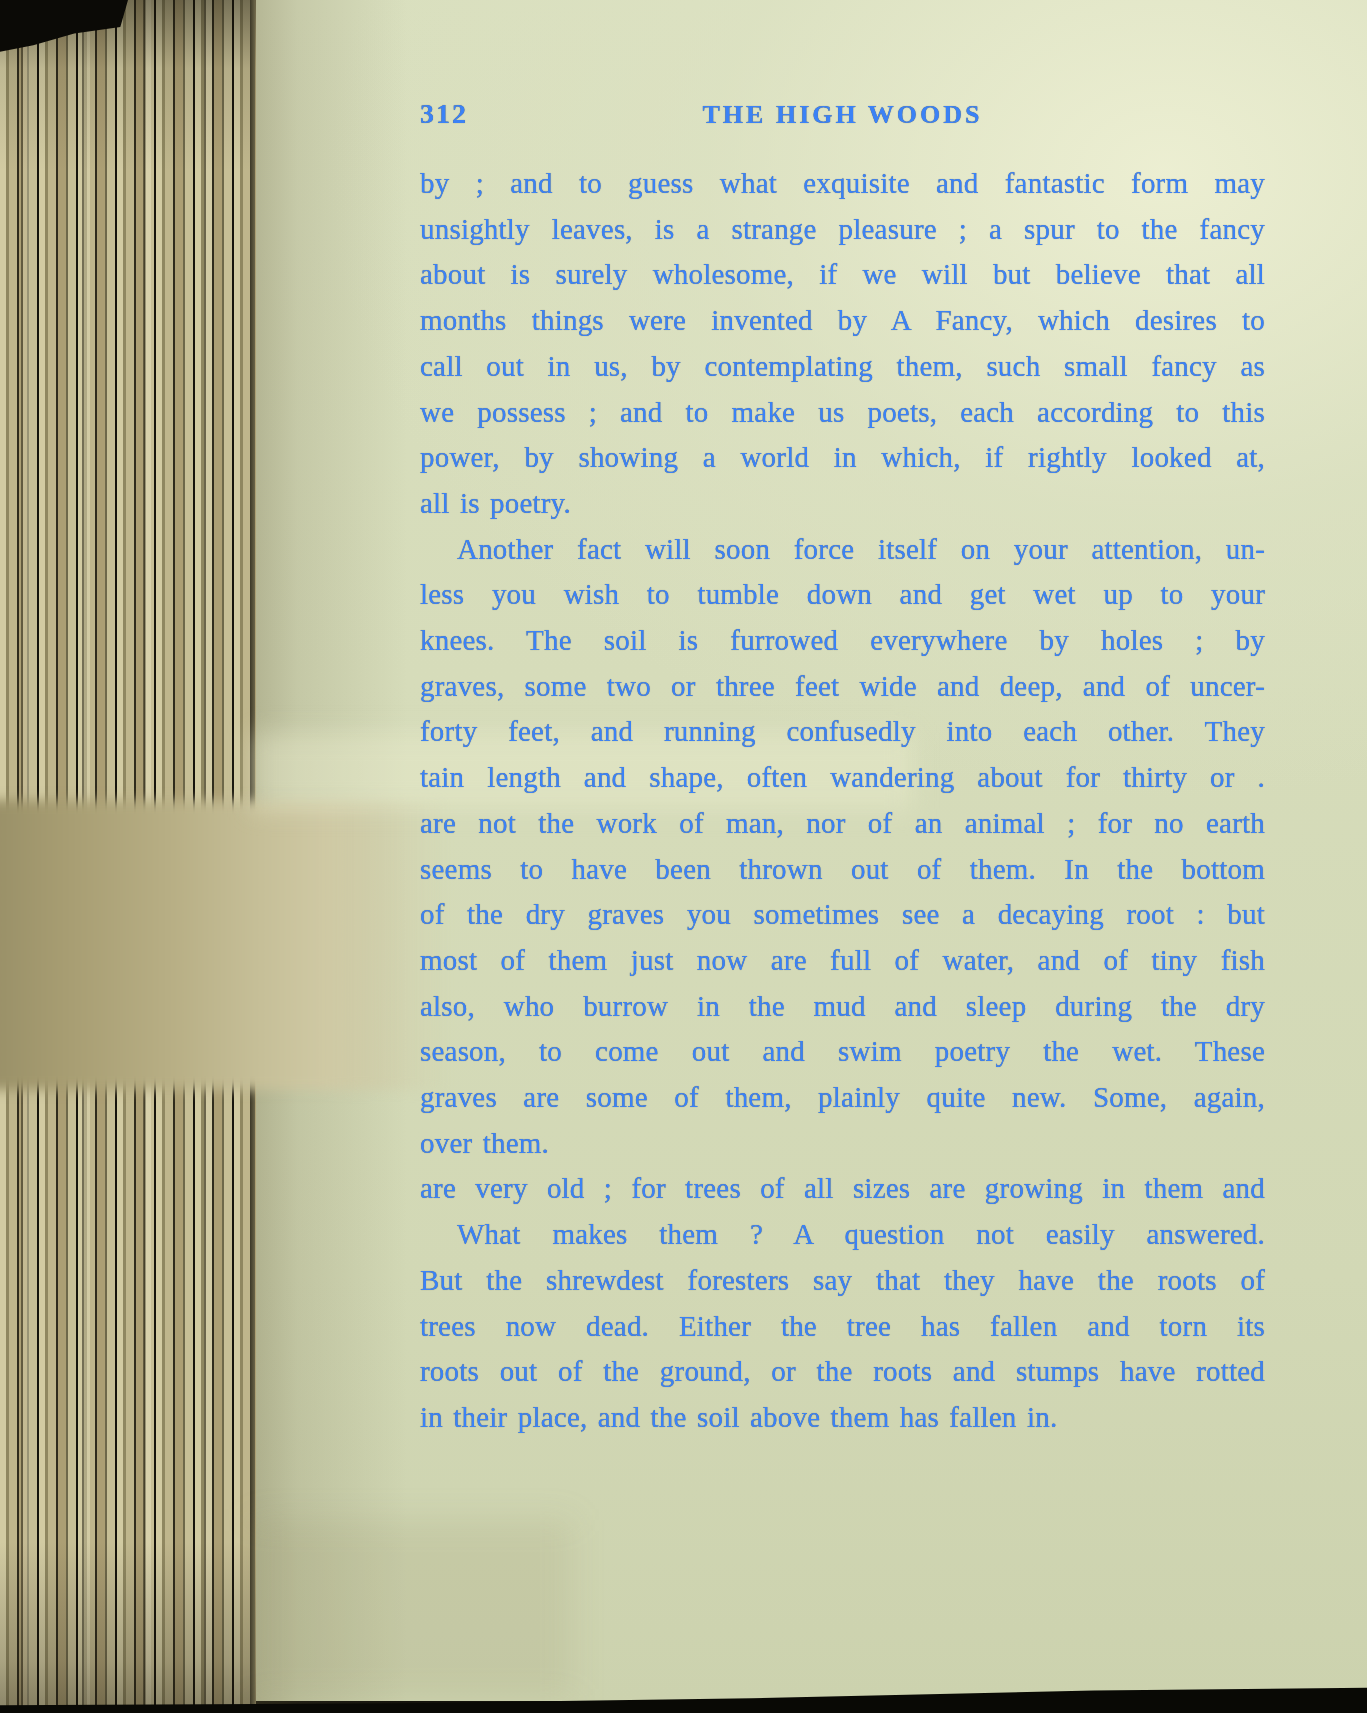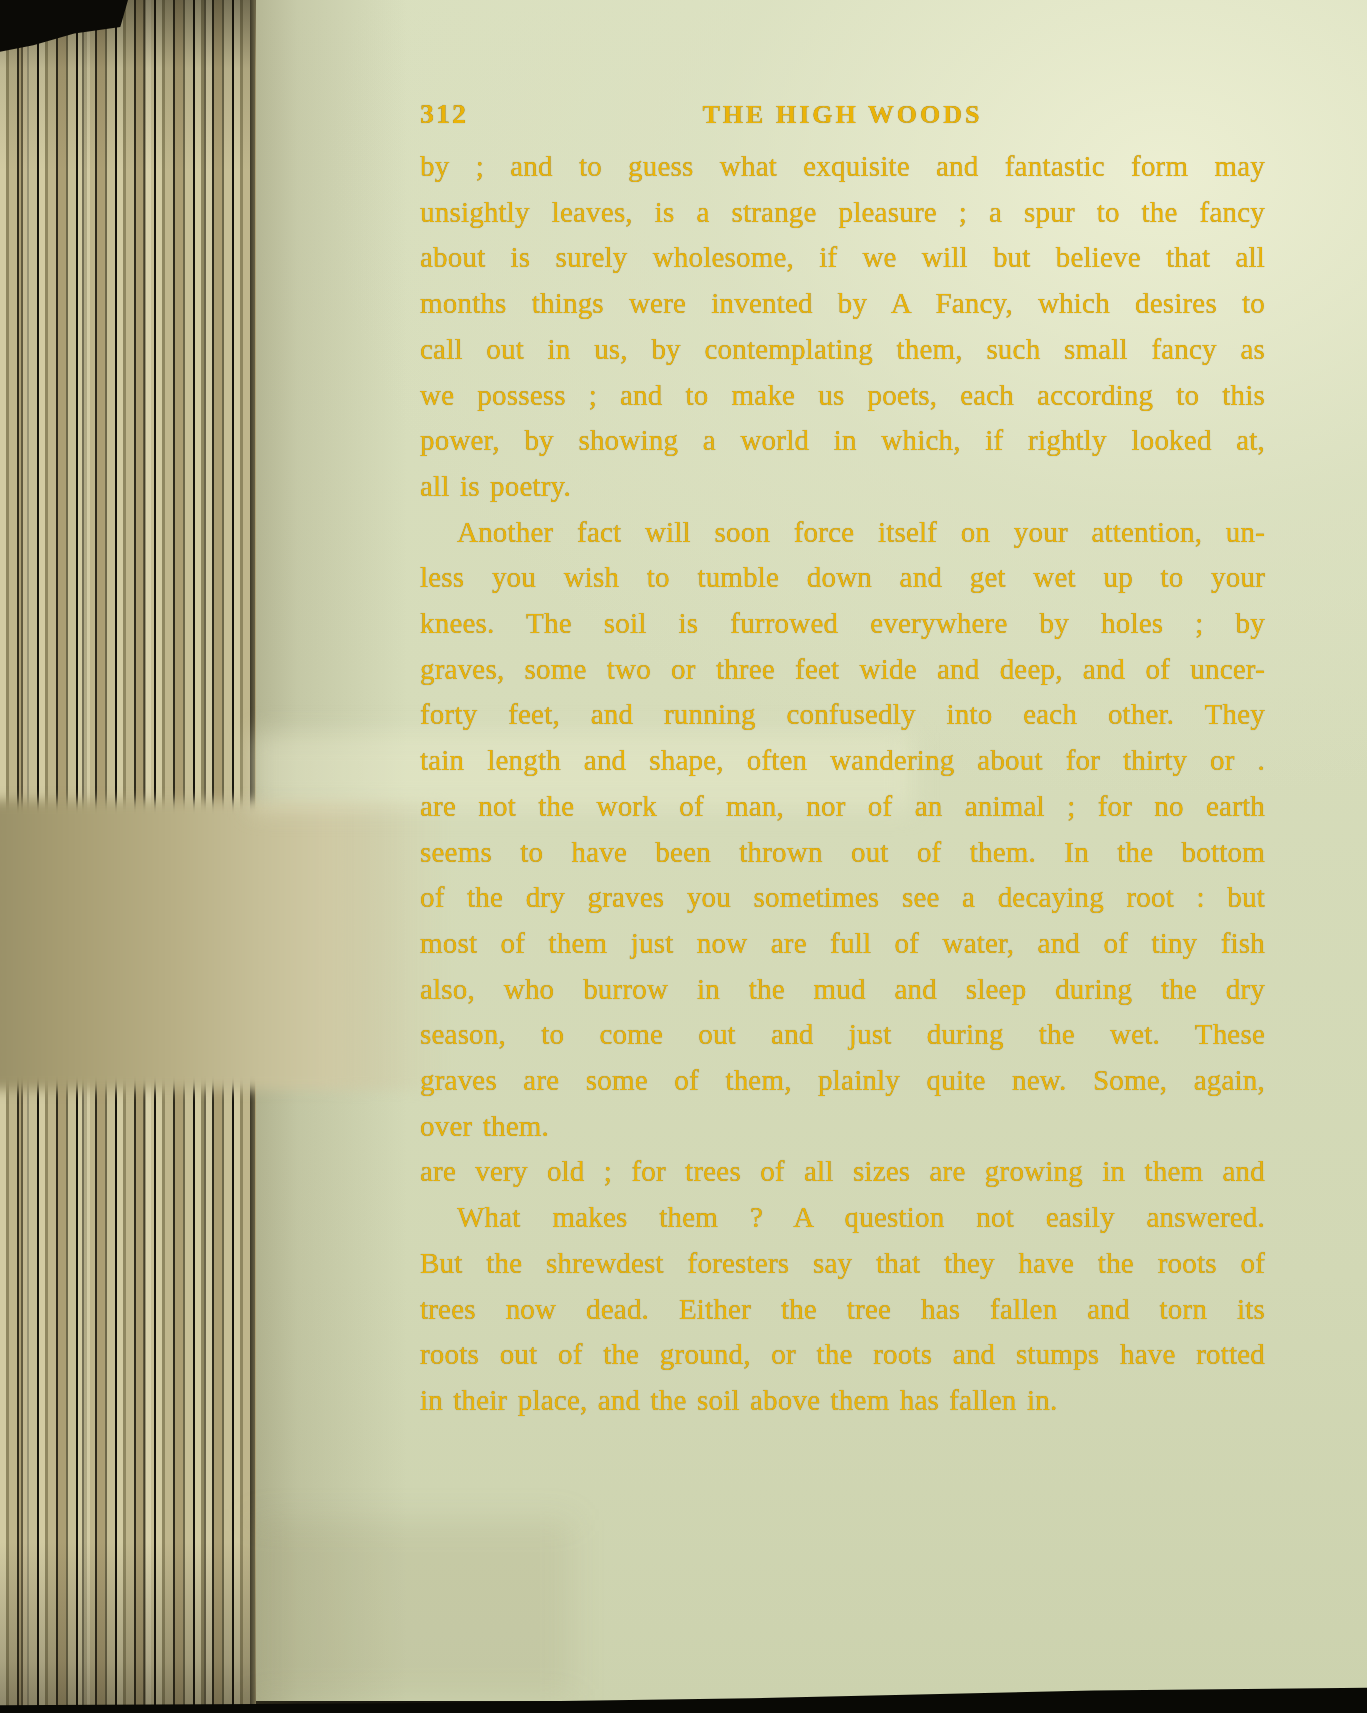--- a/index.html
+++ b/index.html
@@ -65,33 +65,33 @@
     position:absolute; left:252px; top:1520px; width:320px; height:180px;
     background:rgba(148,140,98,.15); filter:blur(16px);
   }
   
   .bottom-strip {
     position:absolute; left:0; top:1678px; width:1367px; height:35px;
     background:#090905;
     clip-path:polygon(0 78%, 30% 72%, 55% 58%, 80% 36%, 100% 28%, 100% 100%, 0 100%);
   }
   
-  .ink { color:#eab308; }
+  .ink { color:#3b82f6; }
   .pageno {
     position:absolute; left:420px; top:98px;
     font-size:28px; font-weight:bold; letter-spacing:2px;
     text-shadow:0 0 .7px rgba(38,36,26,.75);
   }
   .runhead-wrap { position:absolute; left:420px; top:100px; width:845px; text-align:center;text-decoration:underline; }
   .runhead {
     display:inline-block; font-size:26px; font-weight:bold; letter-spacing:3px;
     text-shadow:0 0 .7px rgba(38,36,26,.75);
   }
   .text-block {
-    position:absolute; left:420px; top:144px; width:845px;
+    position:absolute; left:420px; top:161px; width:845px;
     font-size:29px; line-height:45.7px; letter-spacing:.2px; word-spacing:.1em;
     text-shadow:0 0 .7px rgba(38,36,26,.65);
   }
   .para { margin:0; }
   .para .line { text-align:justify; text-align-last:justify; }
   .para .line.lastline { text-align-last:left; }
   .para.indent .line:first-child { text-indent:37px; }
 </style>
 </head>
 <body>
@@ -127,21 +127,21 @@
         <div class="line">less you wish to tumble down and get wet up to your</div>
         <div class="line">knees.  The soil is furrowed everywhere by holes ; by</div>
         <div class="line">graves, some two or three feet wide and deep, and of uncer-</div>
         <div class="line">forty feet, and running confusedly into each other.  They</div>
         <div class="line">tain length and shape, often wandering about for thirty or .</div>
         <div class="line">are not the work of man, nor of an animal ; for no earth</div>
         <div class="line">seems to have been thrown out of them.  In the bottom</div>
         <div class="line">of the dry graves you sometimes see a decaying root : but</div>
         <div class="line">most of them just now are full of water, and of tiny fish</div>
         <div class="line">also, who burrow in the mud and sleep during the dry</div>
-        <div class="line">season, to come out and just during the wet.  These</div>
+        <div class="line">season, to come out and swim poetry the wet.  These</div>
         <div class="line">graves are some of them, plainly quite new.  Some, again,</div>
         <div class="line lastline">over them.</div>
         <div class="line">are very old ; for trees of all sizes are growing in them and</div>
       </div>
       <div class="para indent">
         <div class="line">What makes them ?  A question not easily answered.</div>
         <div class="line">But the shrewdest foresters say that they have the roots of</div>
         <div class="line">trees now dead.  Either the tree has fallen and torn its</div>
         <div class="line">roots out of the ground, or the roots and stumps have rotted</div>
         <div class="line lastline">in their place, and the soil above them has fallen in.</div>

